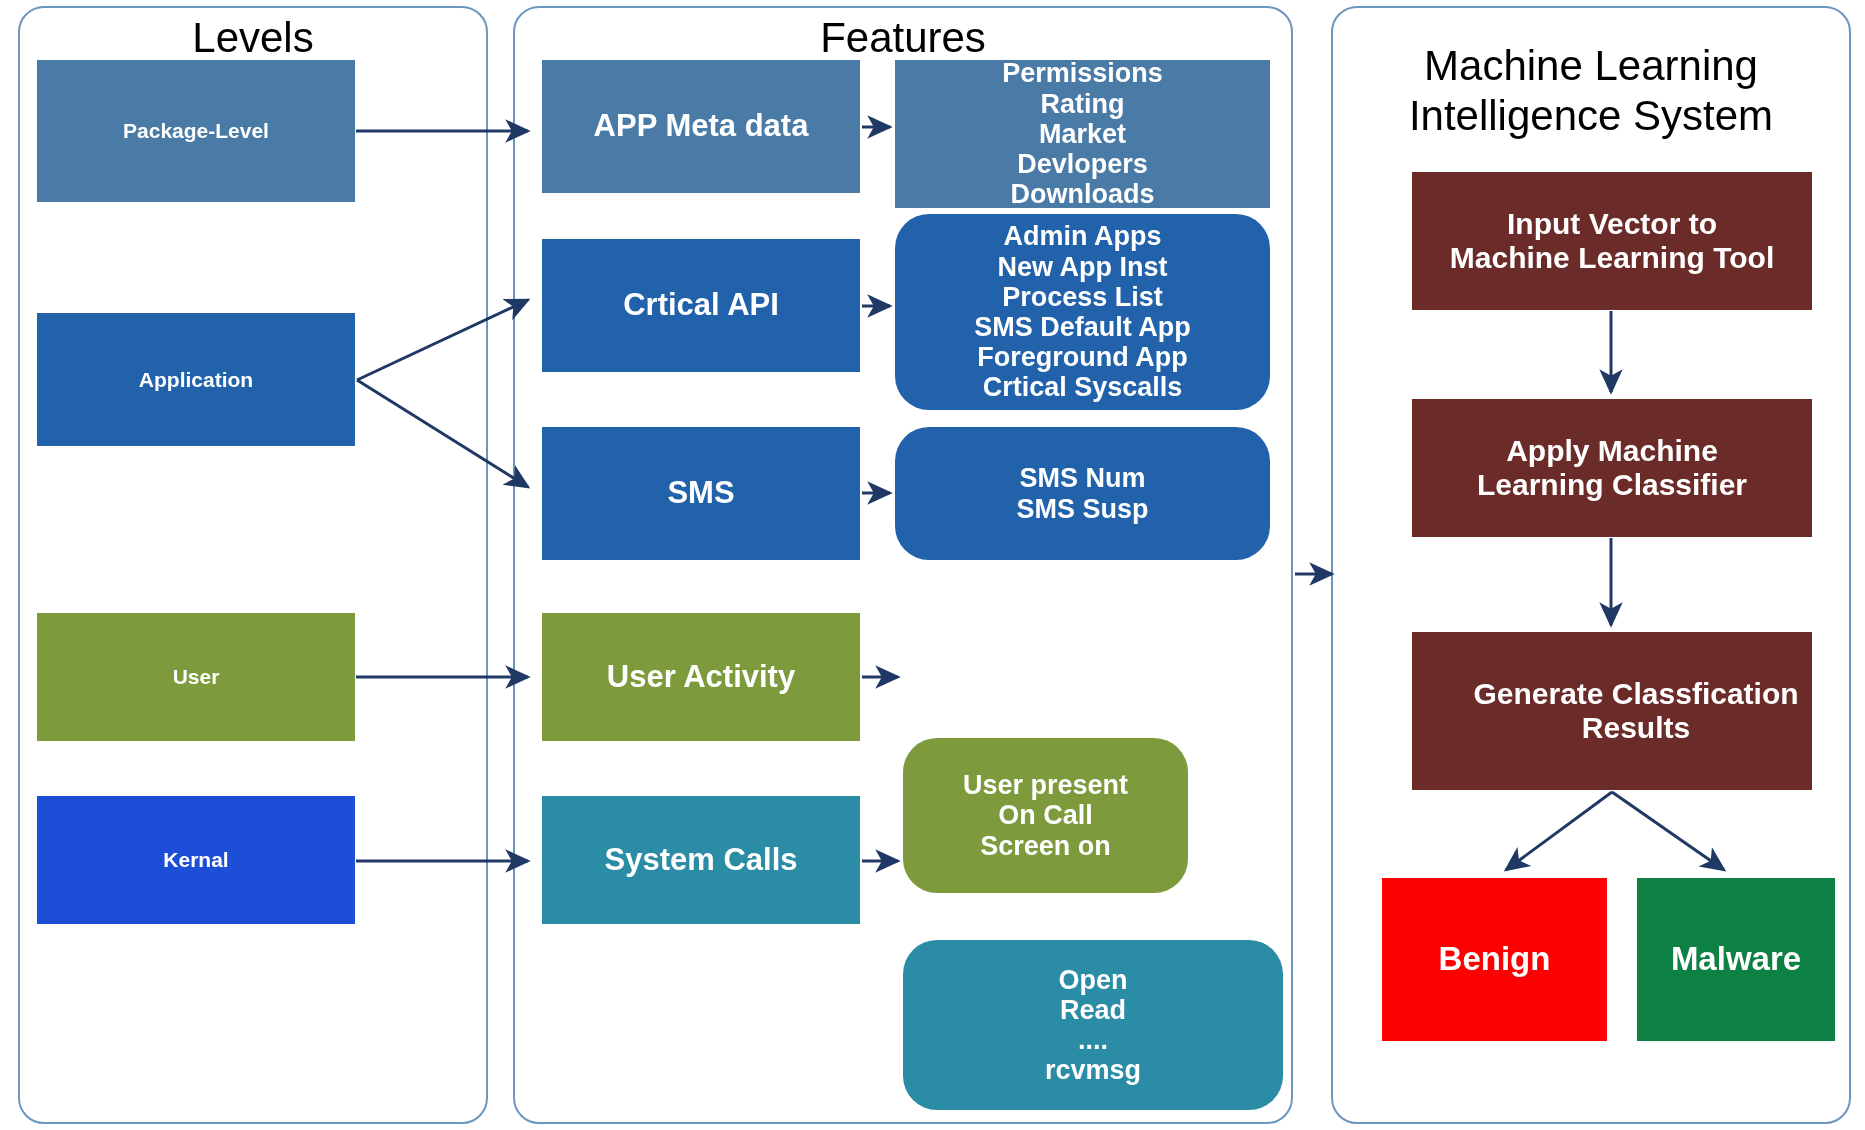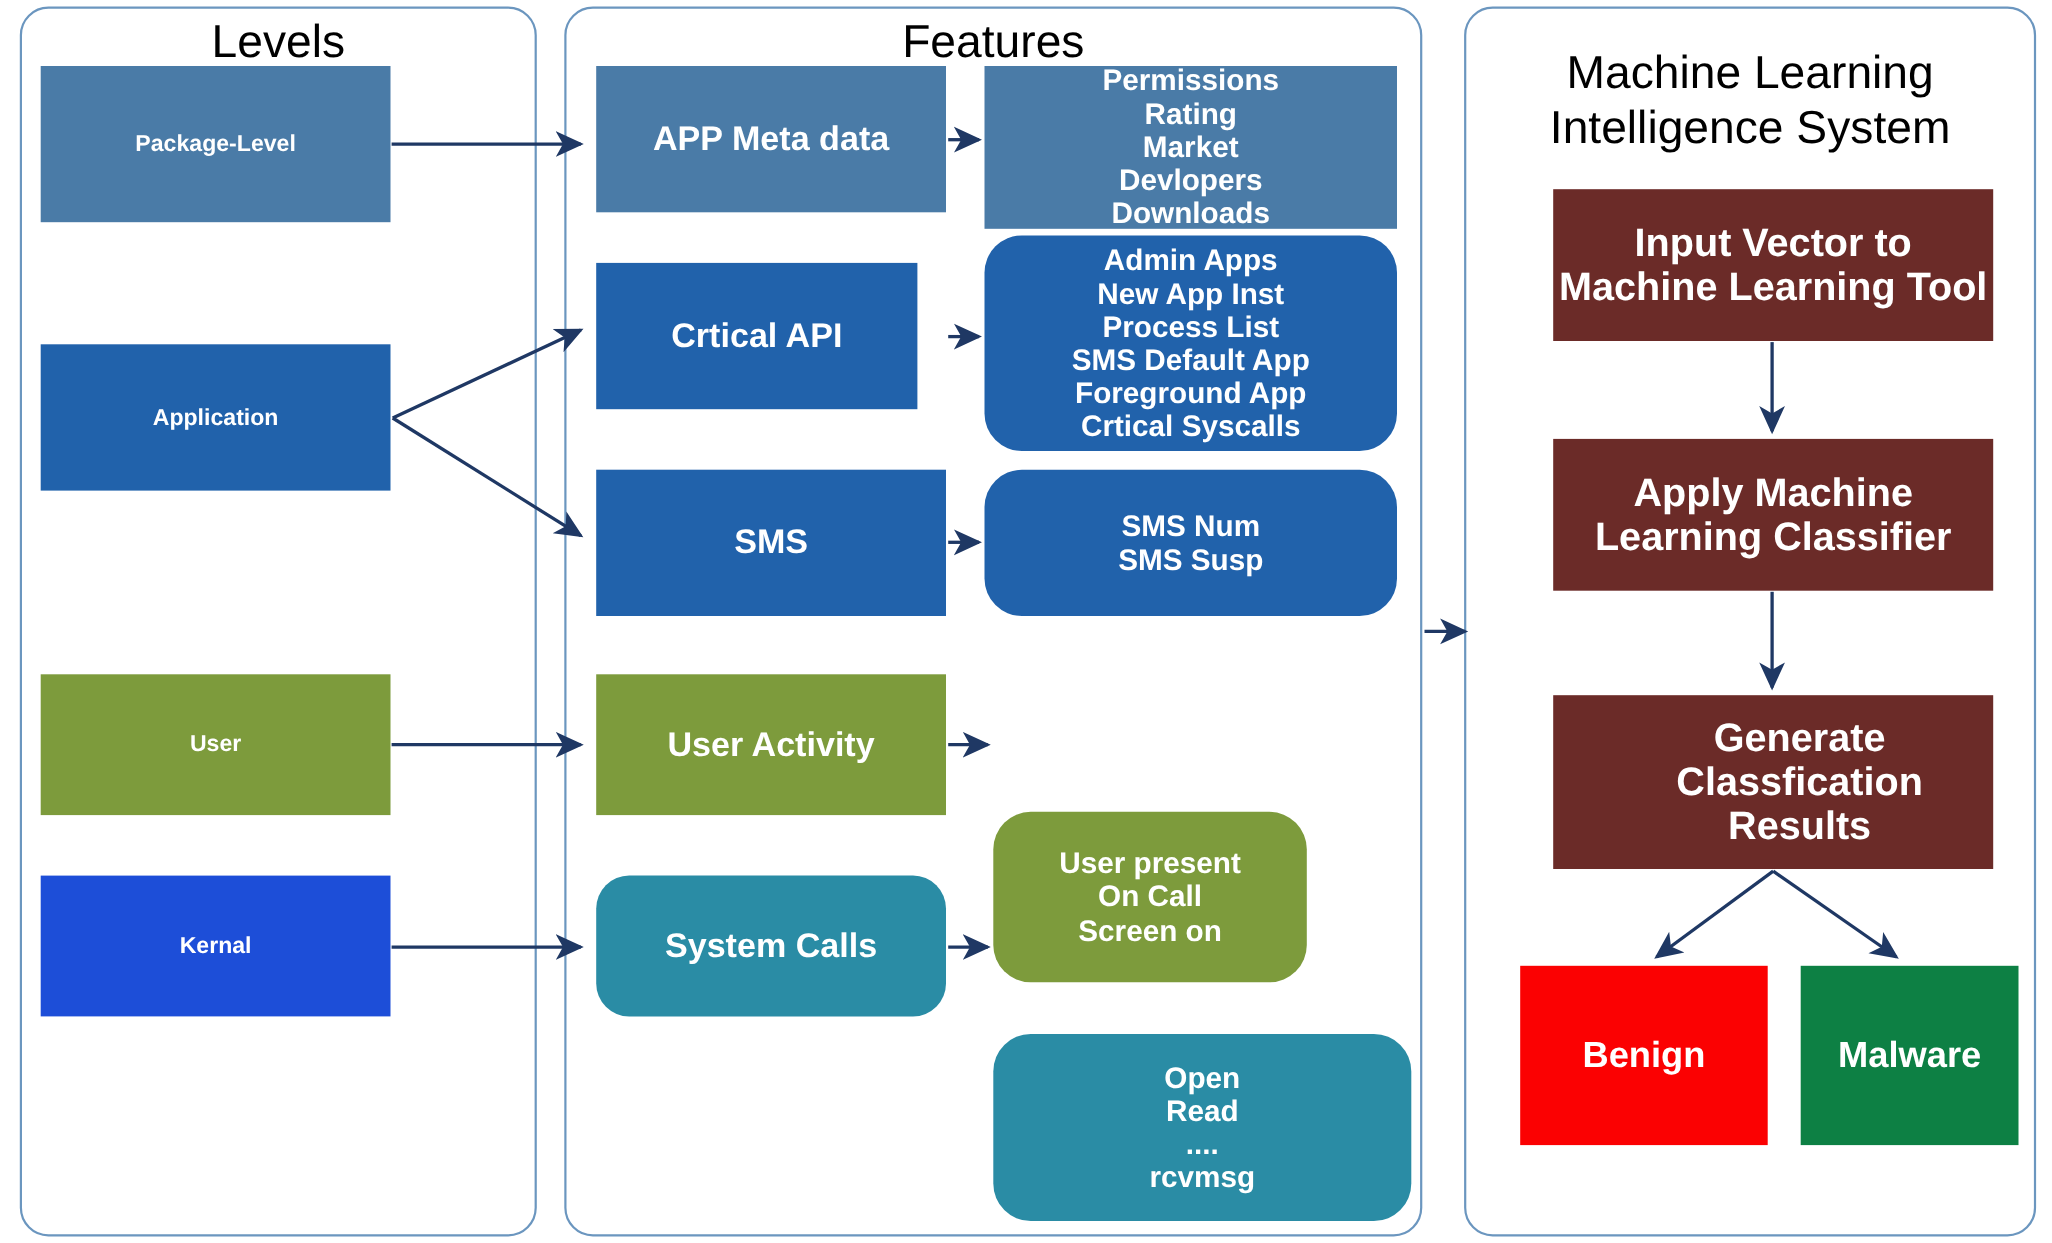--- a/index.html
+++ b/index.html
@@ -11,21 +11,21 @@
     font-family:"Liberation Sans",sans-serif;letter-spacing:0px;}
 
   .box{position:absolute;box-sizing:border-box;display:flex;align-items:center;justify-content:center;
     text-align:center;color:#ffffff;font-weight:bold;line-height:1.12;}
   .sq{border-radius:0;}
   .rnd{border-radius:34px;}
 
   .lvl-label{font-size:21px;}
   .feat-label{font-size:31px;}
   .detail{font-size:27px;}
-  .ml-box{font-size:36px;}
+  .ml-box{font-size:30px;}
   .res-box{font-size:33px;}
 
   svg.arrows{position:absolute;left:0;top:0;width:1865px;height:1130px;pointer-events:none;}
 
   .det-lines{display:block;width:100%;}
   .det-lines span{display:block;}
 </style>
 </head>
 <body>
 
@@ -52,33 +52,33 @@
   </div>
 
   <div class="panel" style="left:513px;top:6px;width:780px;height:1118px;">
   </div>
   <div class="panel-title" style="left:513px;top:14px;width:780px;">Features</div>
 
   <div class="box sq feat-label" style="left:542px;top:60px;width:318px;height:133px;background:#4a7ba7;text-align:right;">
     <span>APP Meta data</span>
   </div>
 
-  <div class="box sq feat-label" style="left:542px;top:239px;width:292px;height:133px;background:#2162ab;">
+  <div class="box sq feat-label" style="left:542px;top:239px;width:318px;height:133px;background:#2162ab;">
     <span>Crtical API</span>
   </div>
 
   <div class="box sq feat-label" style="left:542px;top:427px;width:318px;height:133px;background:#2162ab;">
     <span>SMS</span>
   </div>
 
   <div class="box sq feat-label" style="left:542px;top:613px;width:318px;height:128px;background:#7d9b3c;">
     <span>User Activity</span>
   </div>
 
-  <div class="box sq feat-label" style="left:542px;top:796px;width:318px;height:128px;background:#2a8ca5;border-radius:30px;">
+  <div class="box sq feat-label" style="left:542px;top:796px;width:318px;height:128px;background:#2a8ca5;">
     <span>System Calls</span>
   </div>
 
   <div class="box rnd detail" style="left:895px;top:214px;width:375px;height:196px;background:#2162ab;">
     <span class="det-lines">
       <span>Admin Apps</span>
       <span>New App Inst</span>
       <span>Process List</span>
       <span>SMS Default App</span>
       <span>Foreground App</span>

